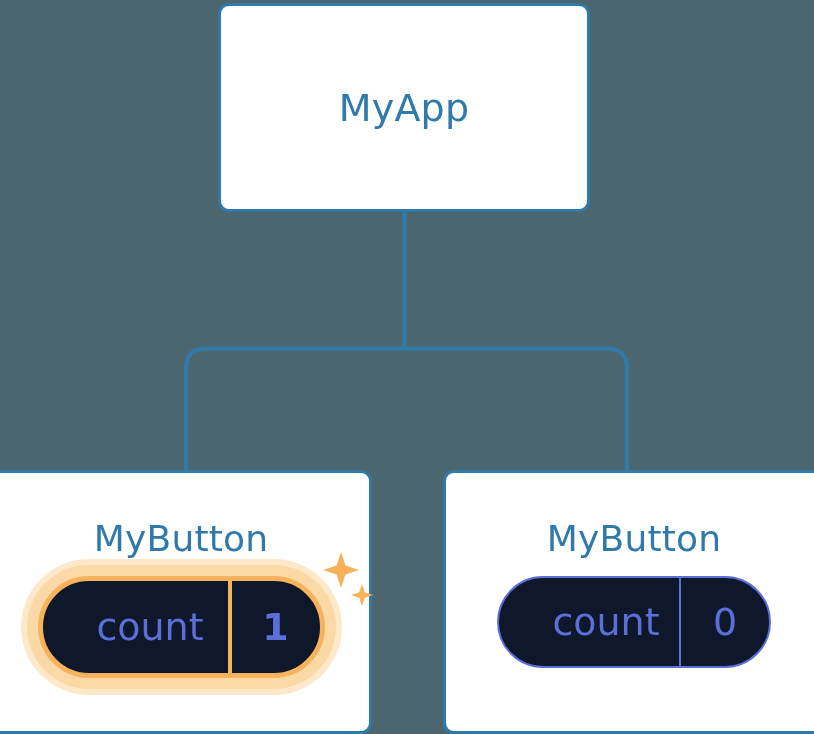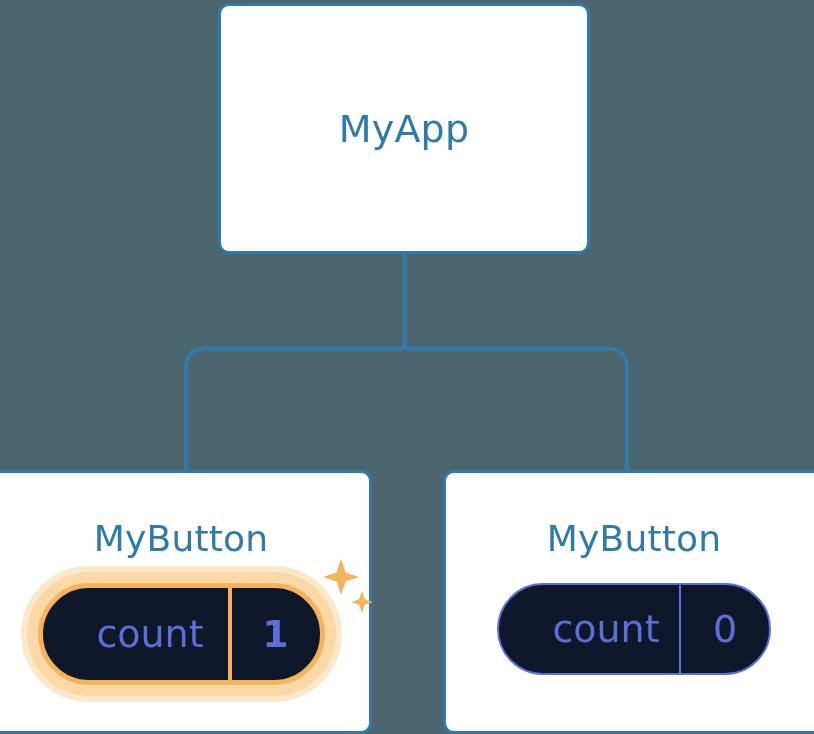--- a/index.html
+++ b/index.html
@@ -37,21 +37,21 @@
     background: #ffffff;
     border: 3px solid #2f7aaa;
     border-radius: 11px;
     box-sizing: border-box;
   }
 
   .node-root {
     left: 218px;
     top: 3px;
     width: 372px;
-    height: 251px;
+    height: 209px;
     display: flex;
     align-items: center;
     justify-content: center;
   }
 
   .node-title {
     color: #2f7aaa;
     font-size: 38px;
     font-weight: 400;
     letter-spacing: 0.2px;
@@ -64,21 +64,21 @@
     height: 264px;
     display: flex;
     flex-direction: column;
     align-items: center;
     justify-content: flex-start;
     padding-top: 48px;
   }
 
   .node-leaf .node-title {
     font-size: 36px;
-    margin-bottom: 26px;
+    margin-bottom: 19px;
   }
 
   #node-left {
     left: -10px;
     width: 382px;
   }
 
   #node-right {
     left: 443px;
     width: 382px;

